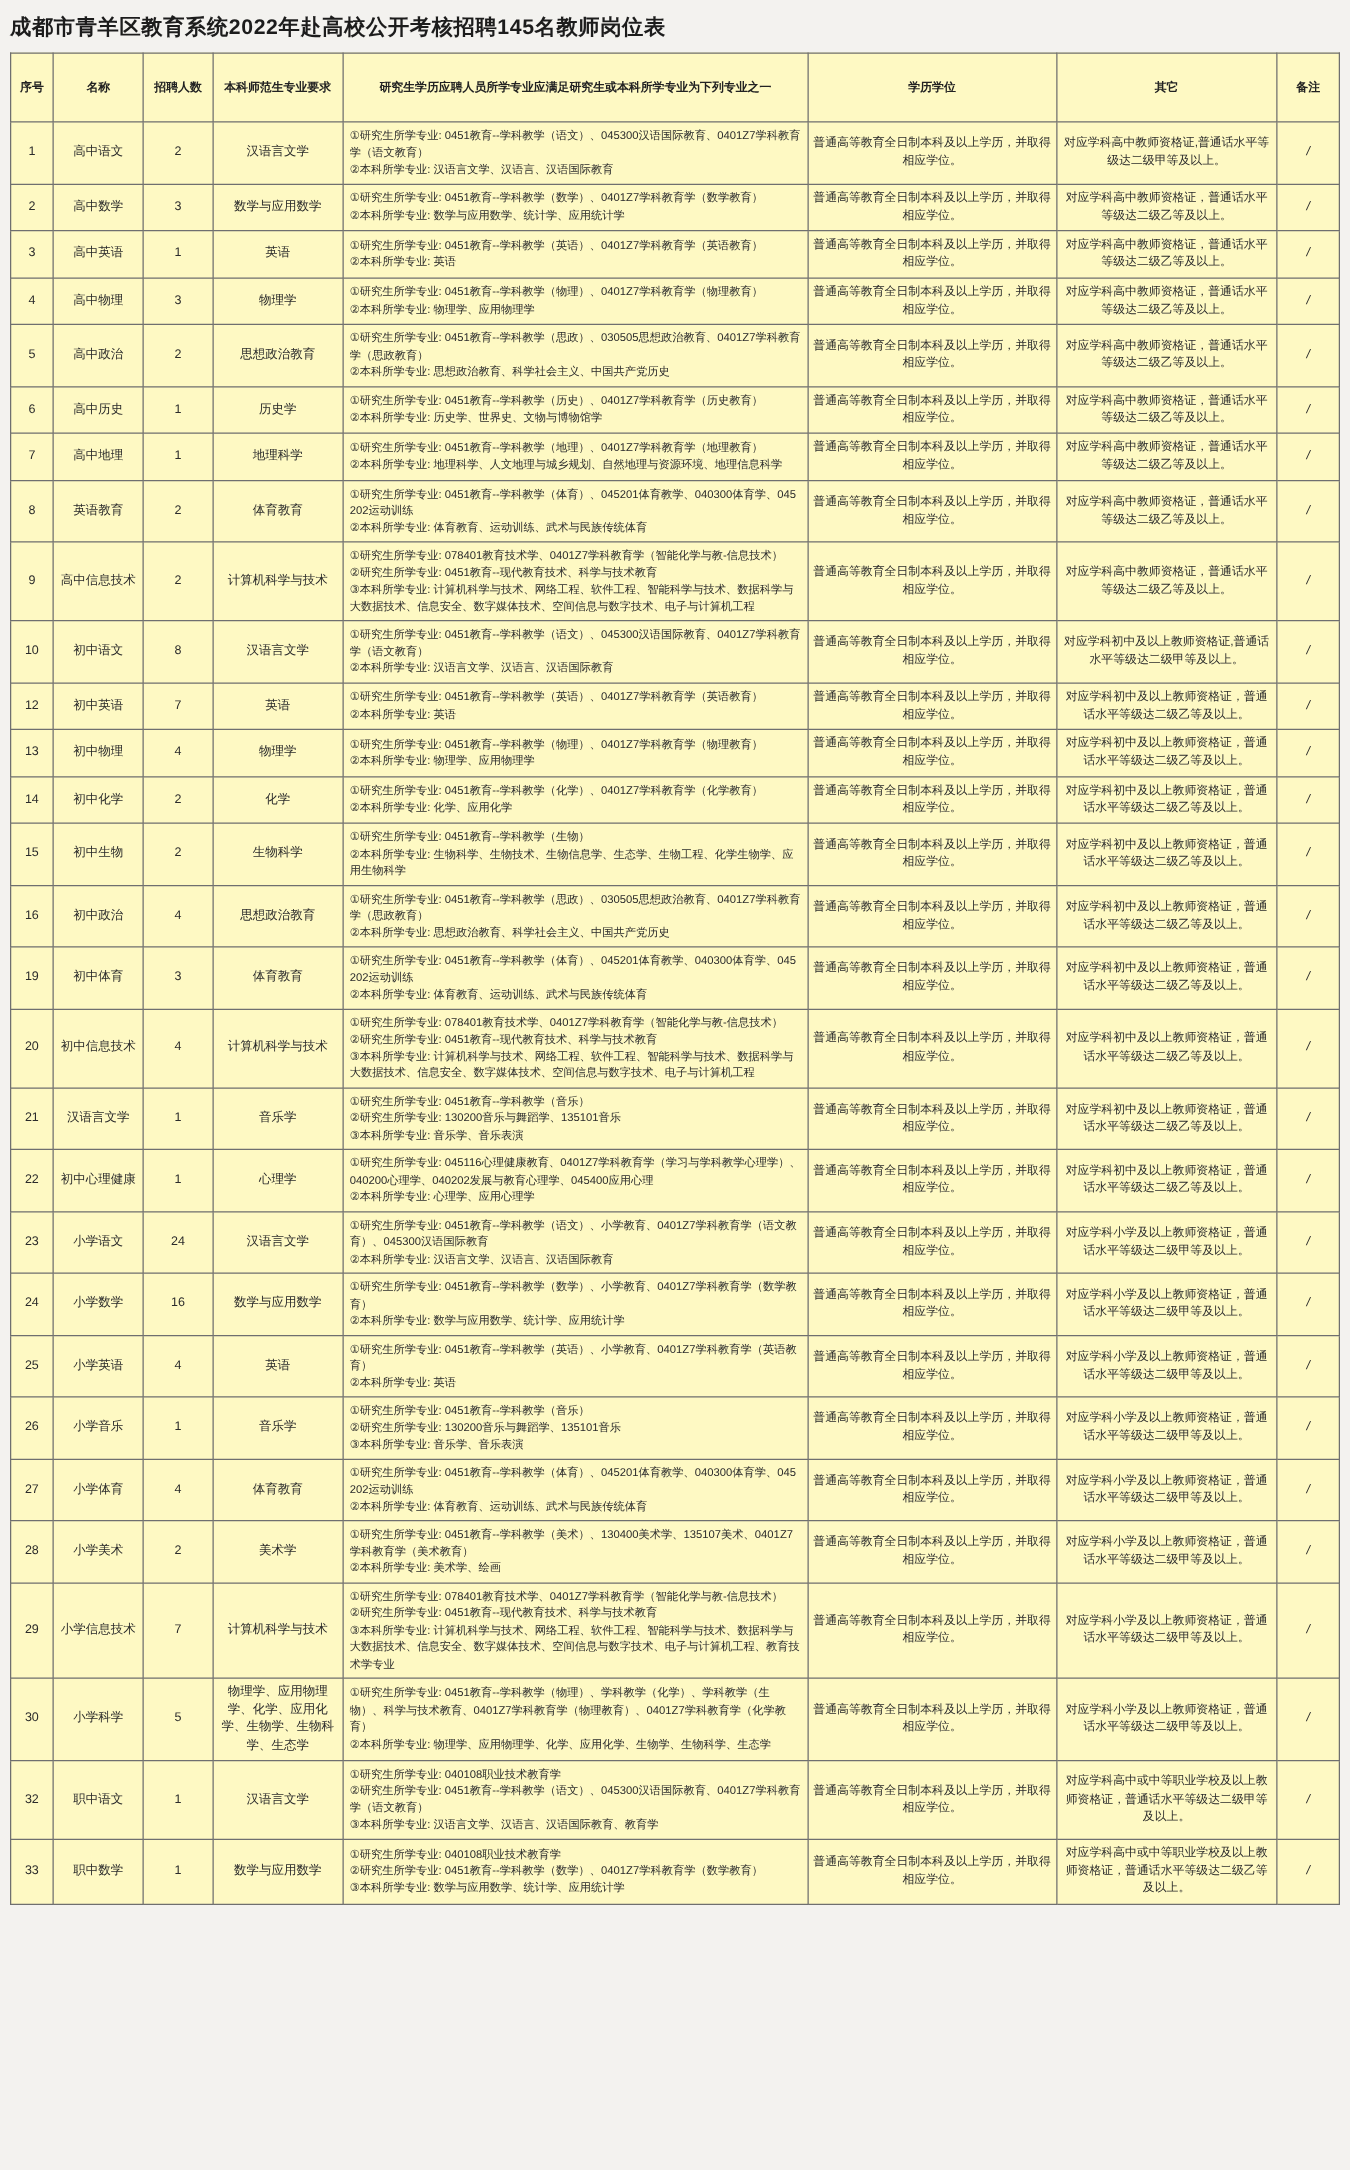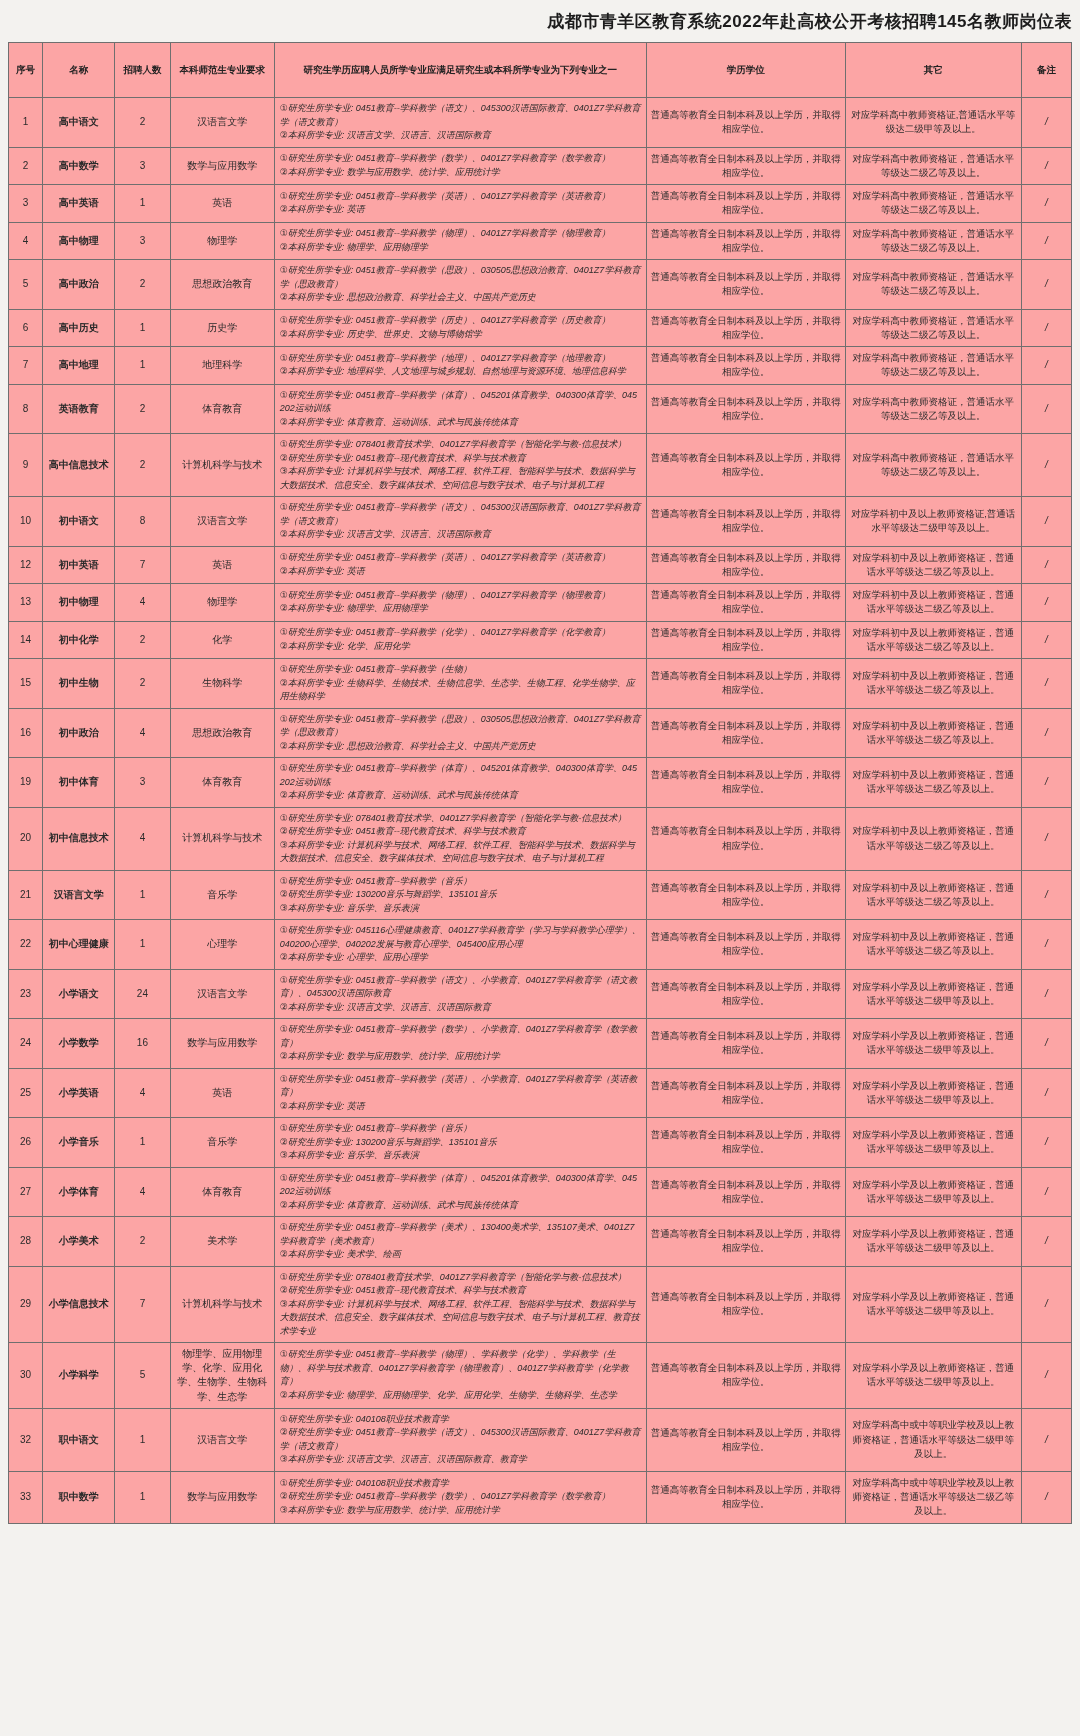--- a/index.html
+++ b/index.html
@@ -5,31 +5,31 @@
   html,body{margin:0;padding:0;}
   body{
     width:1080px;height:1736px;overflow:hidden;
     background:#f3f2ef;
     font-family:"Liberation Sans","DejaVu Sans",sans-serif;
     color:#262626;
   }
   .sheet{width:1064px;margin:0 auto;}
   .title{
     margin:10px 0 9px 0;
-    text-align:right;
+    text-align:left;
     font-size:17px;
     font-weight:bold;
     letter-spacing:.5px;
     color:#1c1c1c;
   }
   table{
     width:100%;
     border-collapse:collapse;
     table-layout:fixed;
-    background:#fca5a5;
+    background:#fef9c3;
   }
   th,td{
     border:1px solid #6f6f6f;
     vertical-align:middle;
     padding:4px 3px;
     word-break:break-all;
   }
   thead th{
     height:46px;
     font-size:9.5px;
@@ -42,24 +42,23 @@
     text-align:center;
     line-height:1.42;
     color:#2b2b2b;
   }
   td.c-grad{
     text-align:left;
     font-size:9px;
     line-height:1.5;
     white-space:pre-line;
     padding:4px 5px;
-    font-style:italic;
   }
   td.c-degree,td.c-other{font-size:9.5px;line-height:1.5;}
-  td.c-name{font-size:10px;font-weight:bold;}
+  td.c-name{font-size:10px;}
   td.c-note{font-style:italic;}
 </style>
 </head>
 <body>
 
 <div class="sheet">
   <h1 class="title">成都市青羊区教育系统2022年赴高校公开考核招聘145名教师岗位表</h1>
   <table>
     <colgroup>
       <col style="width:3.2%">

